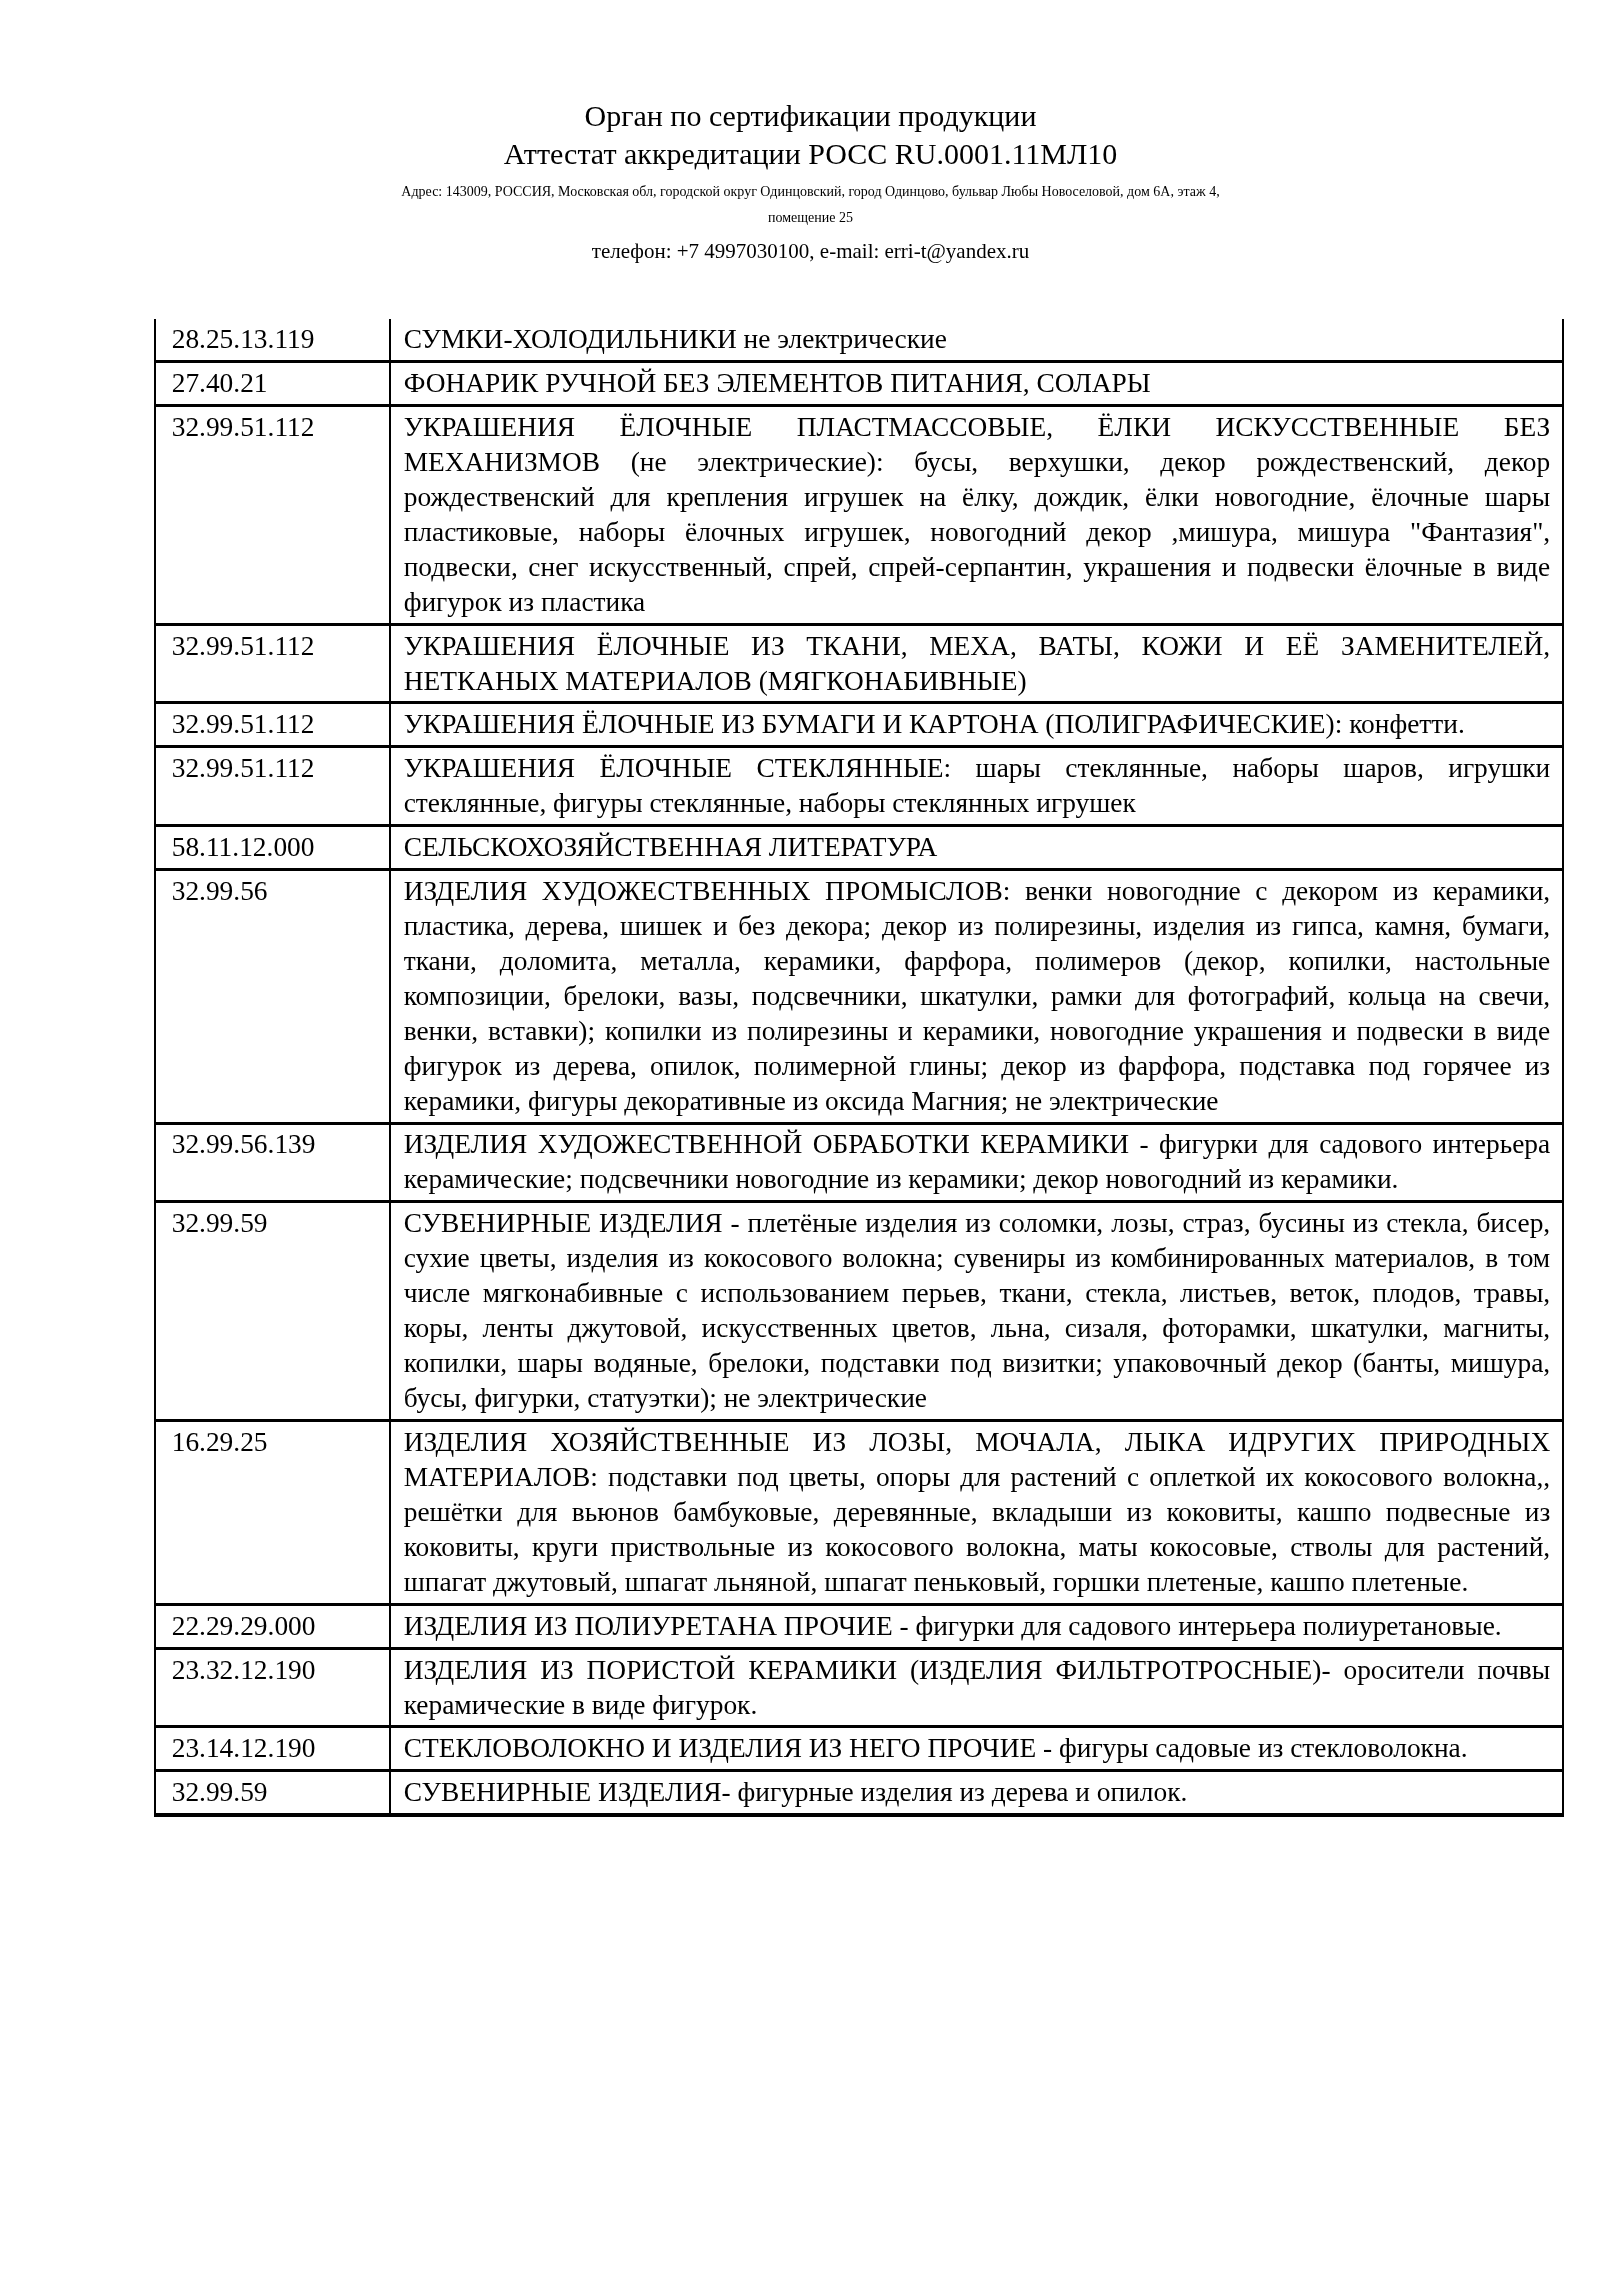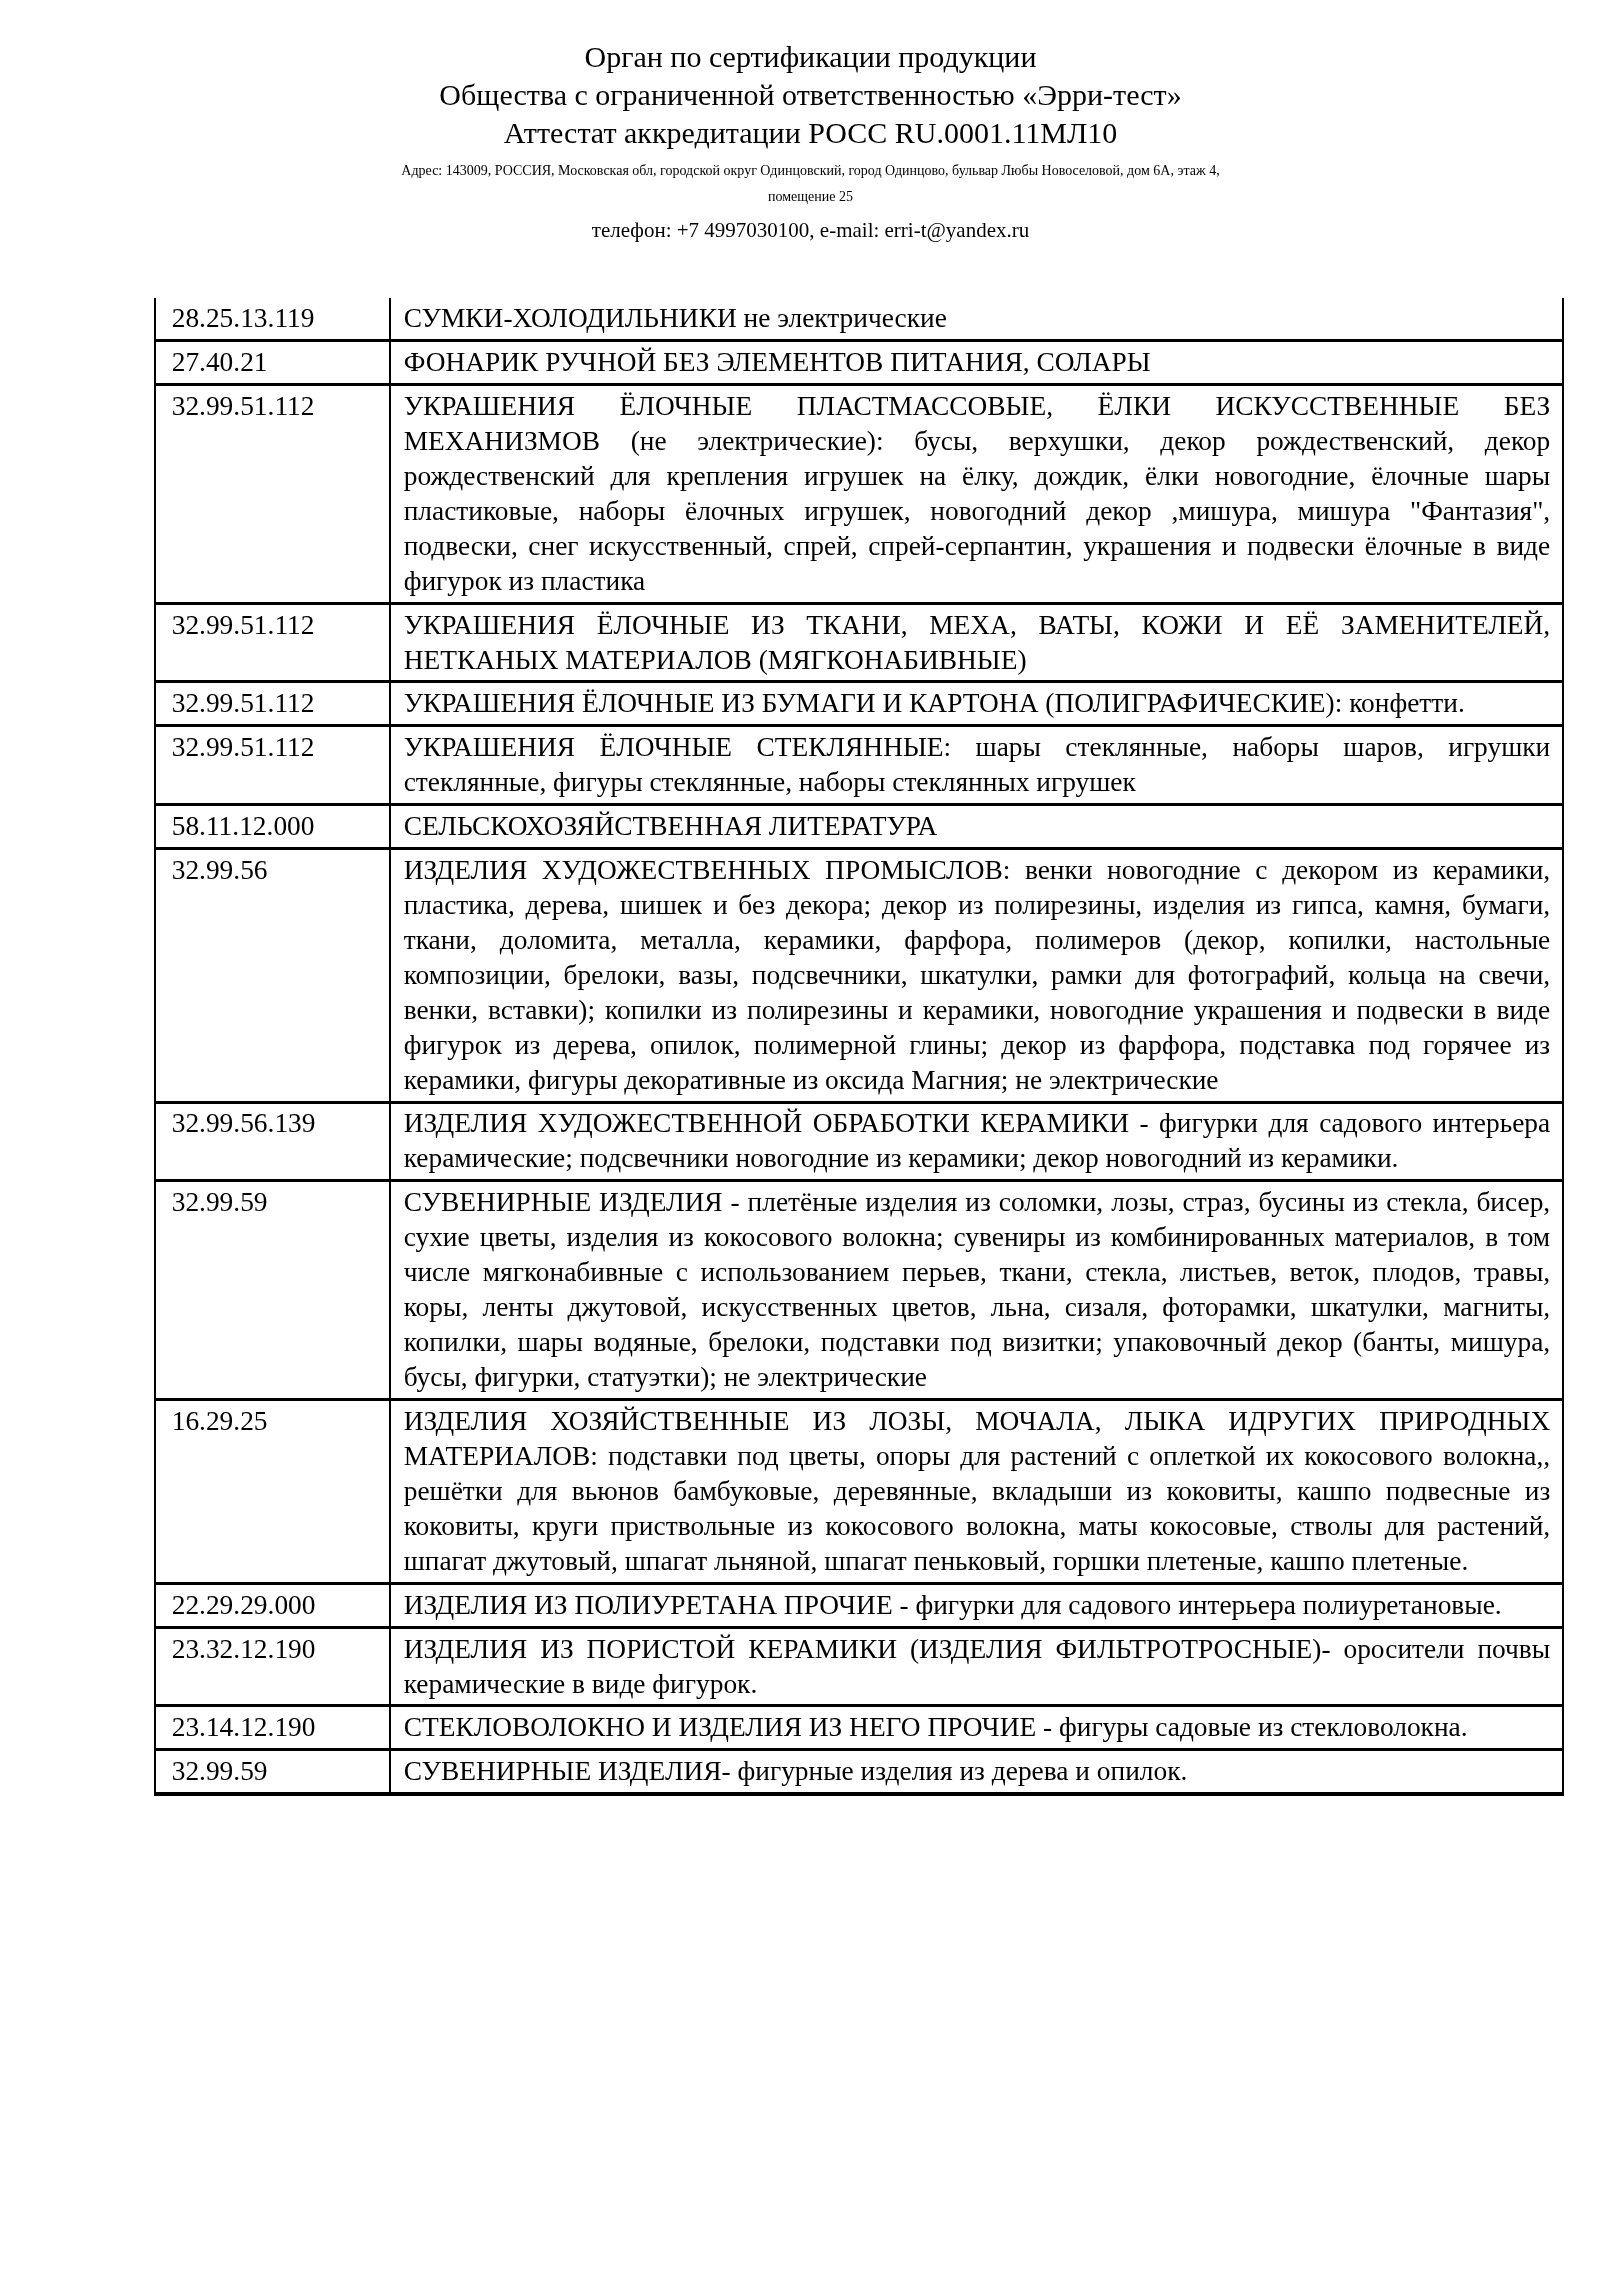--- a/index.html
+++ b/index.html
@@ -9,21 +9,21 @@
     color: #000000;
   }
   body {
     width: 1621px;
     height: 2293px;
     font-family: "Liberation Serif", "DejaVu Serif", serif;
     position: relative;
     overflow: hidden;
   }
   .doc-header {
-    padding-top: 38px;
+    padding-top: 97px;
     text-align: center;
   }
   .title-line {
     font-size: 30px;
     line-height: 38px;
   }
   .address-block {
     margin-top: 5.9px;
   }
   .address-line {
@@ -64,21 +64,20 @@
     padding: 2.9px 11.8px 2.9px 12.7px;
     text-align: justify;
     margin-top: 36px;
   }
 </style>
 </head>
 <body>
 
 <div class="doc-header">
   <div class="title-line">Орган по сертификации продукции</div>
-  <div class="title-line">Общества с ограниченной ответственностью «Эрри-тест»</div>
   <div class="title-line">Аттестат аккредитации РОСС RU.0001.11МЛ10</div>
   <div class="address-block">
     <div class="address-line">Адрес: 143009, РОССИЯ, Московская обл, городской округ Одинцовский, город Одинцово, бульвар Любы Новоселовой, дом 6А, этаж 4,</div>
     <div class="address-line">помещение 25</div>
   </div>
   <div class="contact-line">телефон: +7 4997030100, e-mail: erri-t@yandex.ru</div>
 </div>
 
 <table class="product-table">
   <colgroup>

